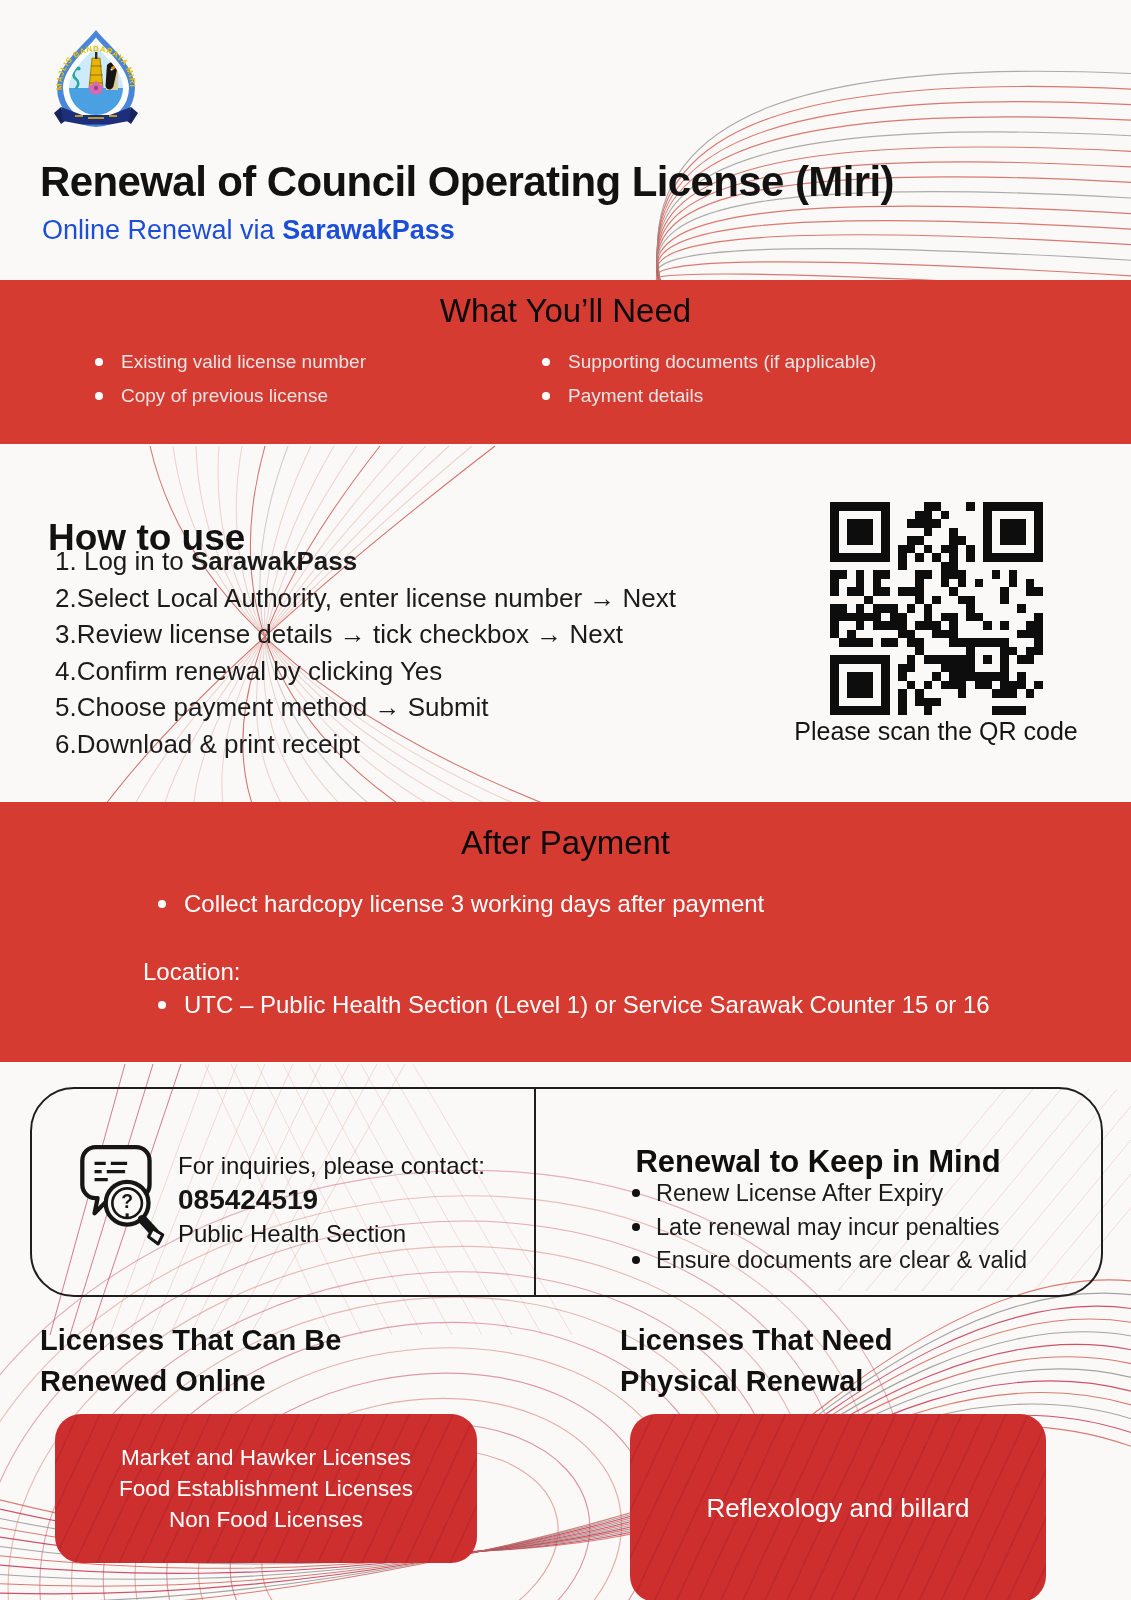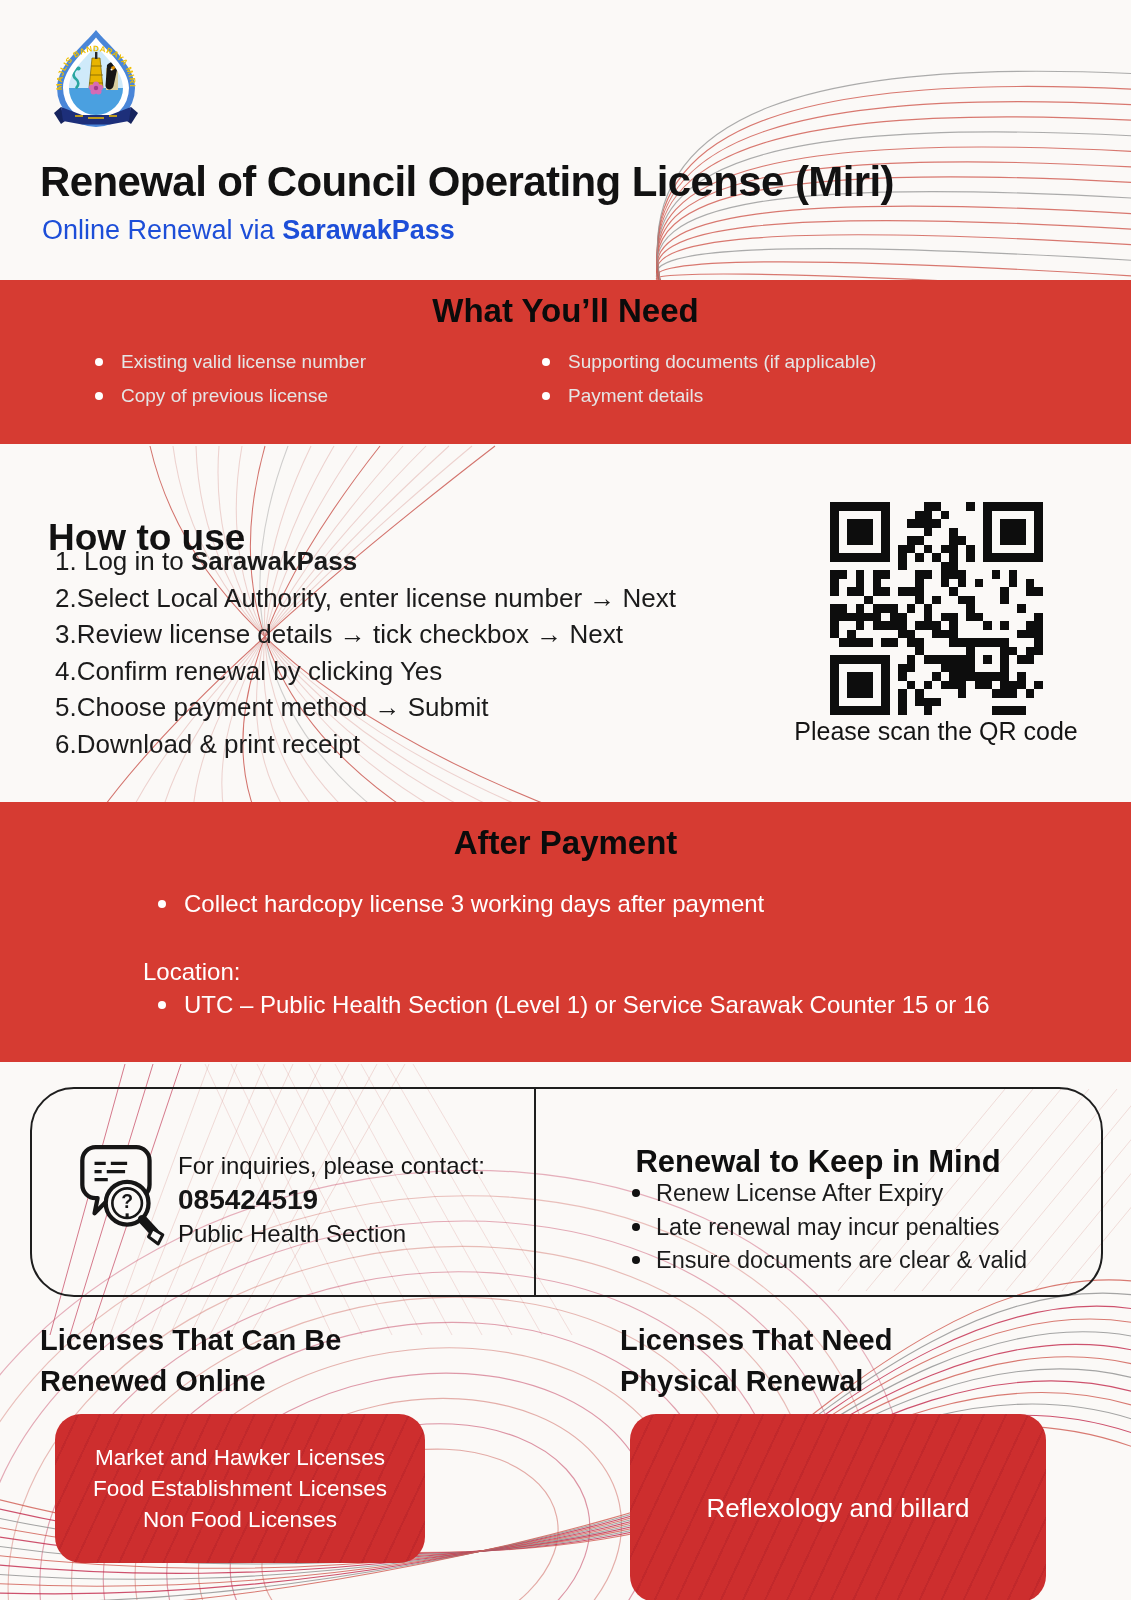--- a/index.html
+++ b/index.html
@@ -18,21 +18,21 @@
   }
   .page-subtitle{left:42px; top:215px; font-size:27px; color:#1d4ed8;}
   .page-subtitle b{font-weight:800;}
 
   
   .banner{left:0; width:1131px; background:#d63b32;}
   .banner1{top:280px; height:164px;}
   .banner2{top:802px; height:260px;}
   .banner h2{
     margin:0; padding-top:12px; text-align:center;
-    font-size:33px; font-weight:700; color:#0b0b0b;
+    font-size:33px; font-weight:400; color:#0b0b0b;
   }
   .need-cols{display:flex; margin-top:15px; color:#e5e5e5; font-size:19px;}
   .need-col{list-style:none; margin:0; padding:0;}
   .need-col.c1{margin-left:93px; width:447px;}
   .need-col li{position:relative; padding-left:28px; line-height:34px;}
   .need-col li::before{
     content:""; position:absolute; left:2px; top:13px;
     width:8px; height:8px; border-radius:50%; background:#fff;
   }
   .b2-item{position:absolute; color:#fff; font-size:24px;}
@@ -71,21 +71,21 @@
   .col-title{width:432px; text-align:left; font-size:29px; font-weight:800;
              line-height:41px; color:#111;}
   .online-title{left:40px; top:1320px;}
   .physical-title{left:620px; top:1320px;}
   .red-box{
     border-radius:26px; color:#fff; text-align:center;
     display:flex; flex-direction:column; justify-content:center;
     background:#cd2e2e;
     background-image:repeating-linear-gradient(115deg, rgba(110,0,25,0.12) 0 2px, rgba(0,0,0,0) 2px 20px);
   }
-  .online-box{left:55px; top:1414px; width:370px; height:149px; font-size:22.5px; line-height:31px;}
+  .online-box{left:55px; top:1414px; width:422px; height:149px; font-size:22.5px; line-height:31px;}
   .physical-box{left:630px; top:1414px; width:416px; height:188px; font-size:26px;}
 </style>
 </head>
 <body>
 
 <div class="page">
 
   <svg class="deco" viewBox="0 0 1131 1600" xmlns="http://www.w3.org/2000/svg">
       <path d="M660,281 C 632,272 762,268 1141,292" fill="none" stroke="#d0574e" stroke-width="1.15" opacity="0.8"></path>
       <path d="M660,281 C 632,260.2142857142857 766.4285714285714,253 1141,276.42857142857144" fill="none" stroke="#d0574e" stroke-width="1.15" opacity="0.8"></path>

